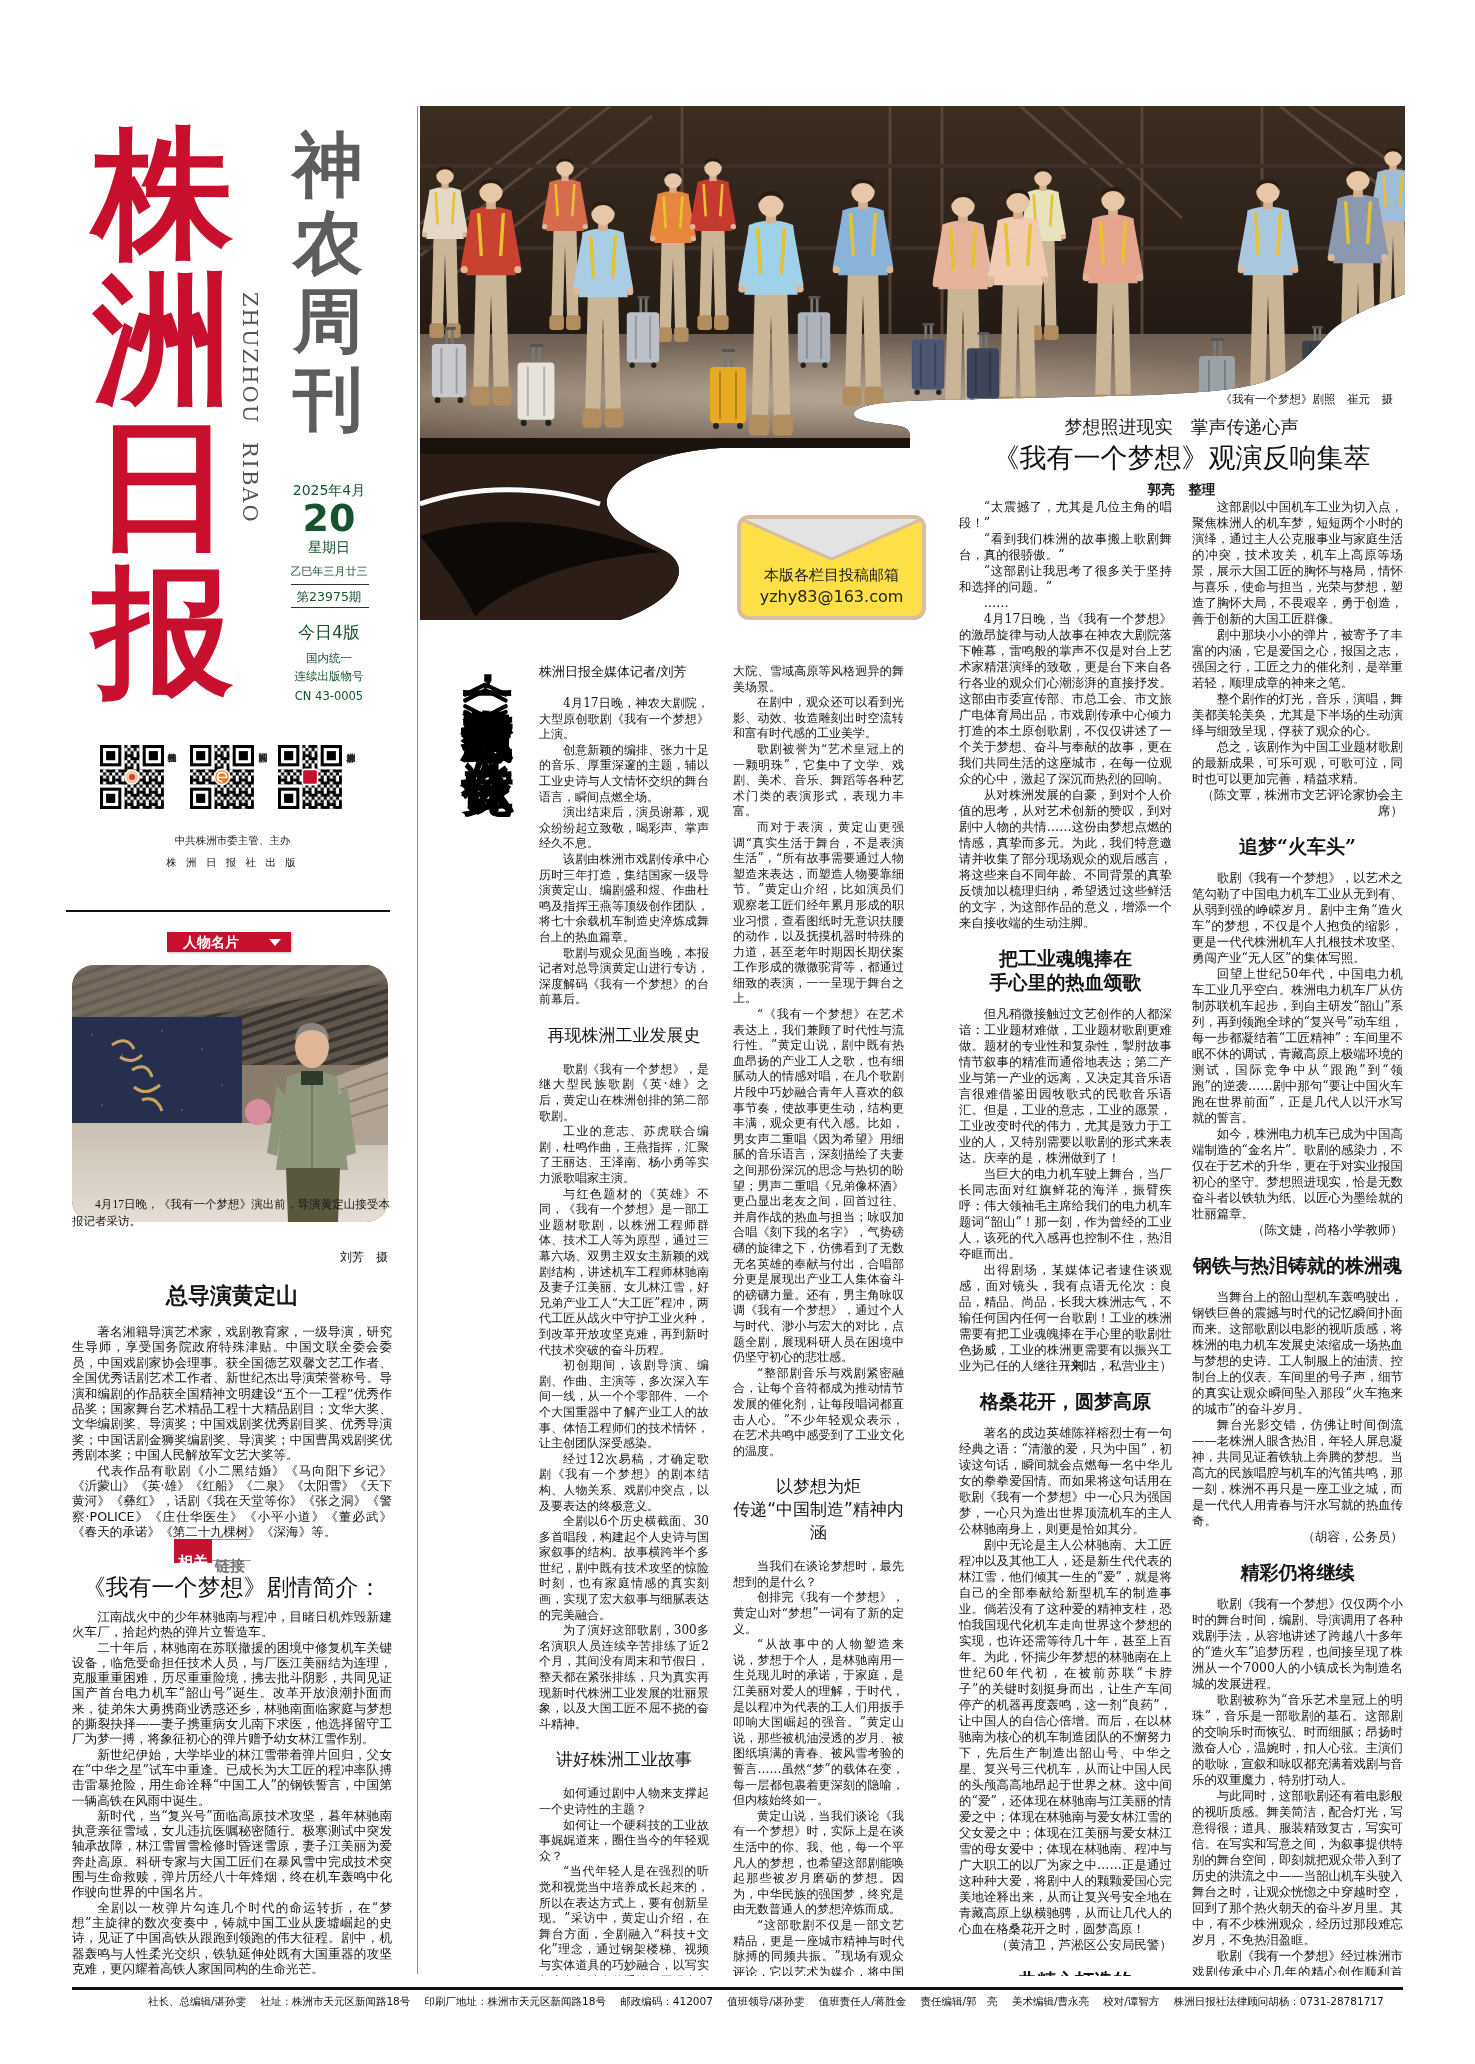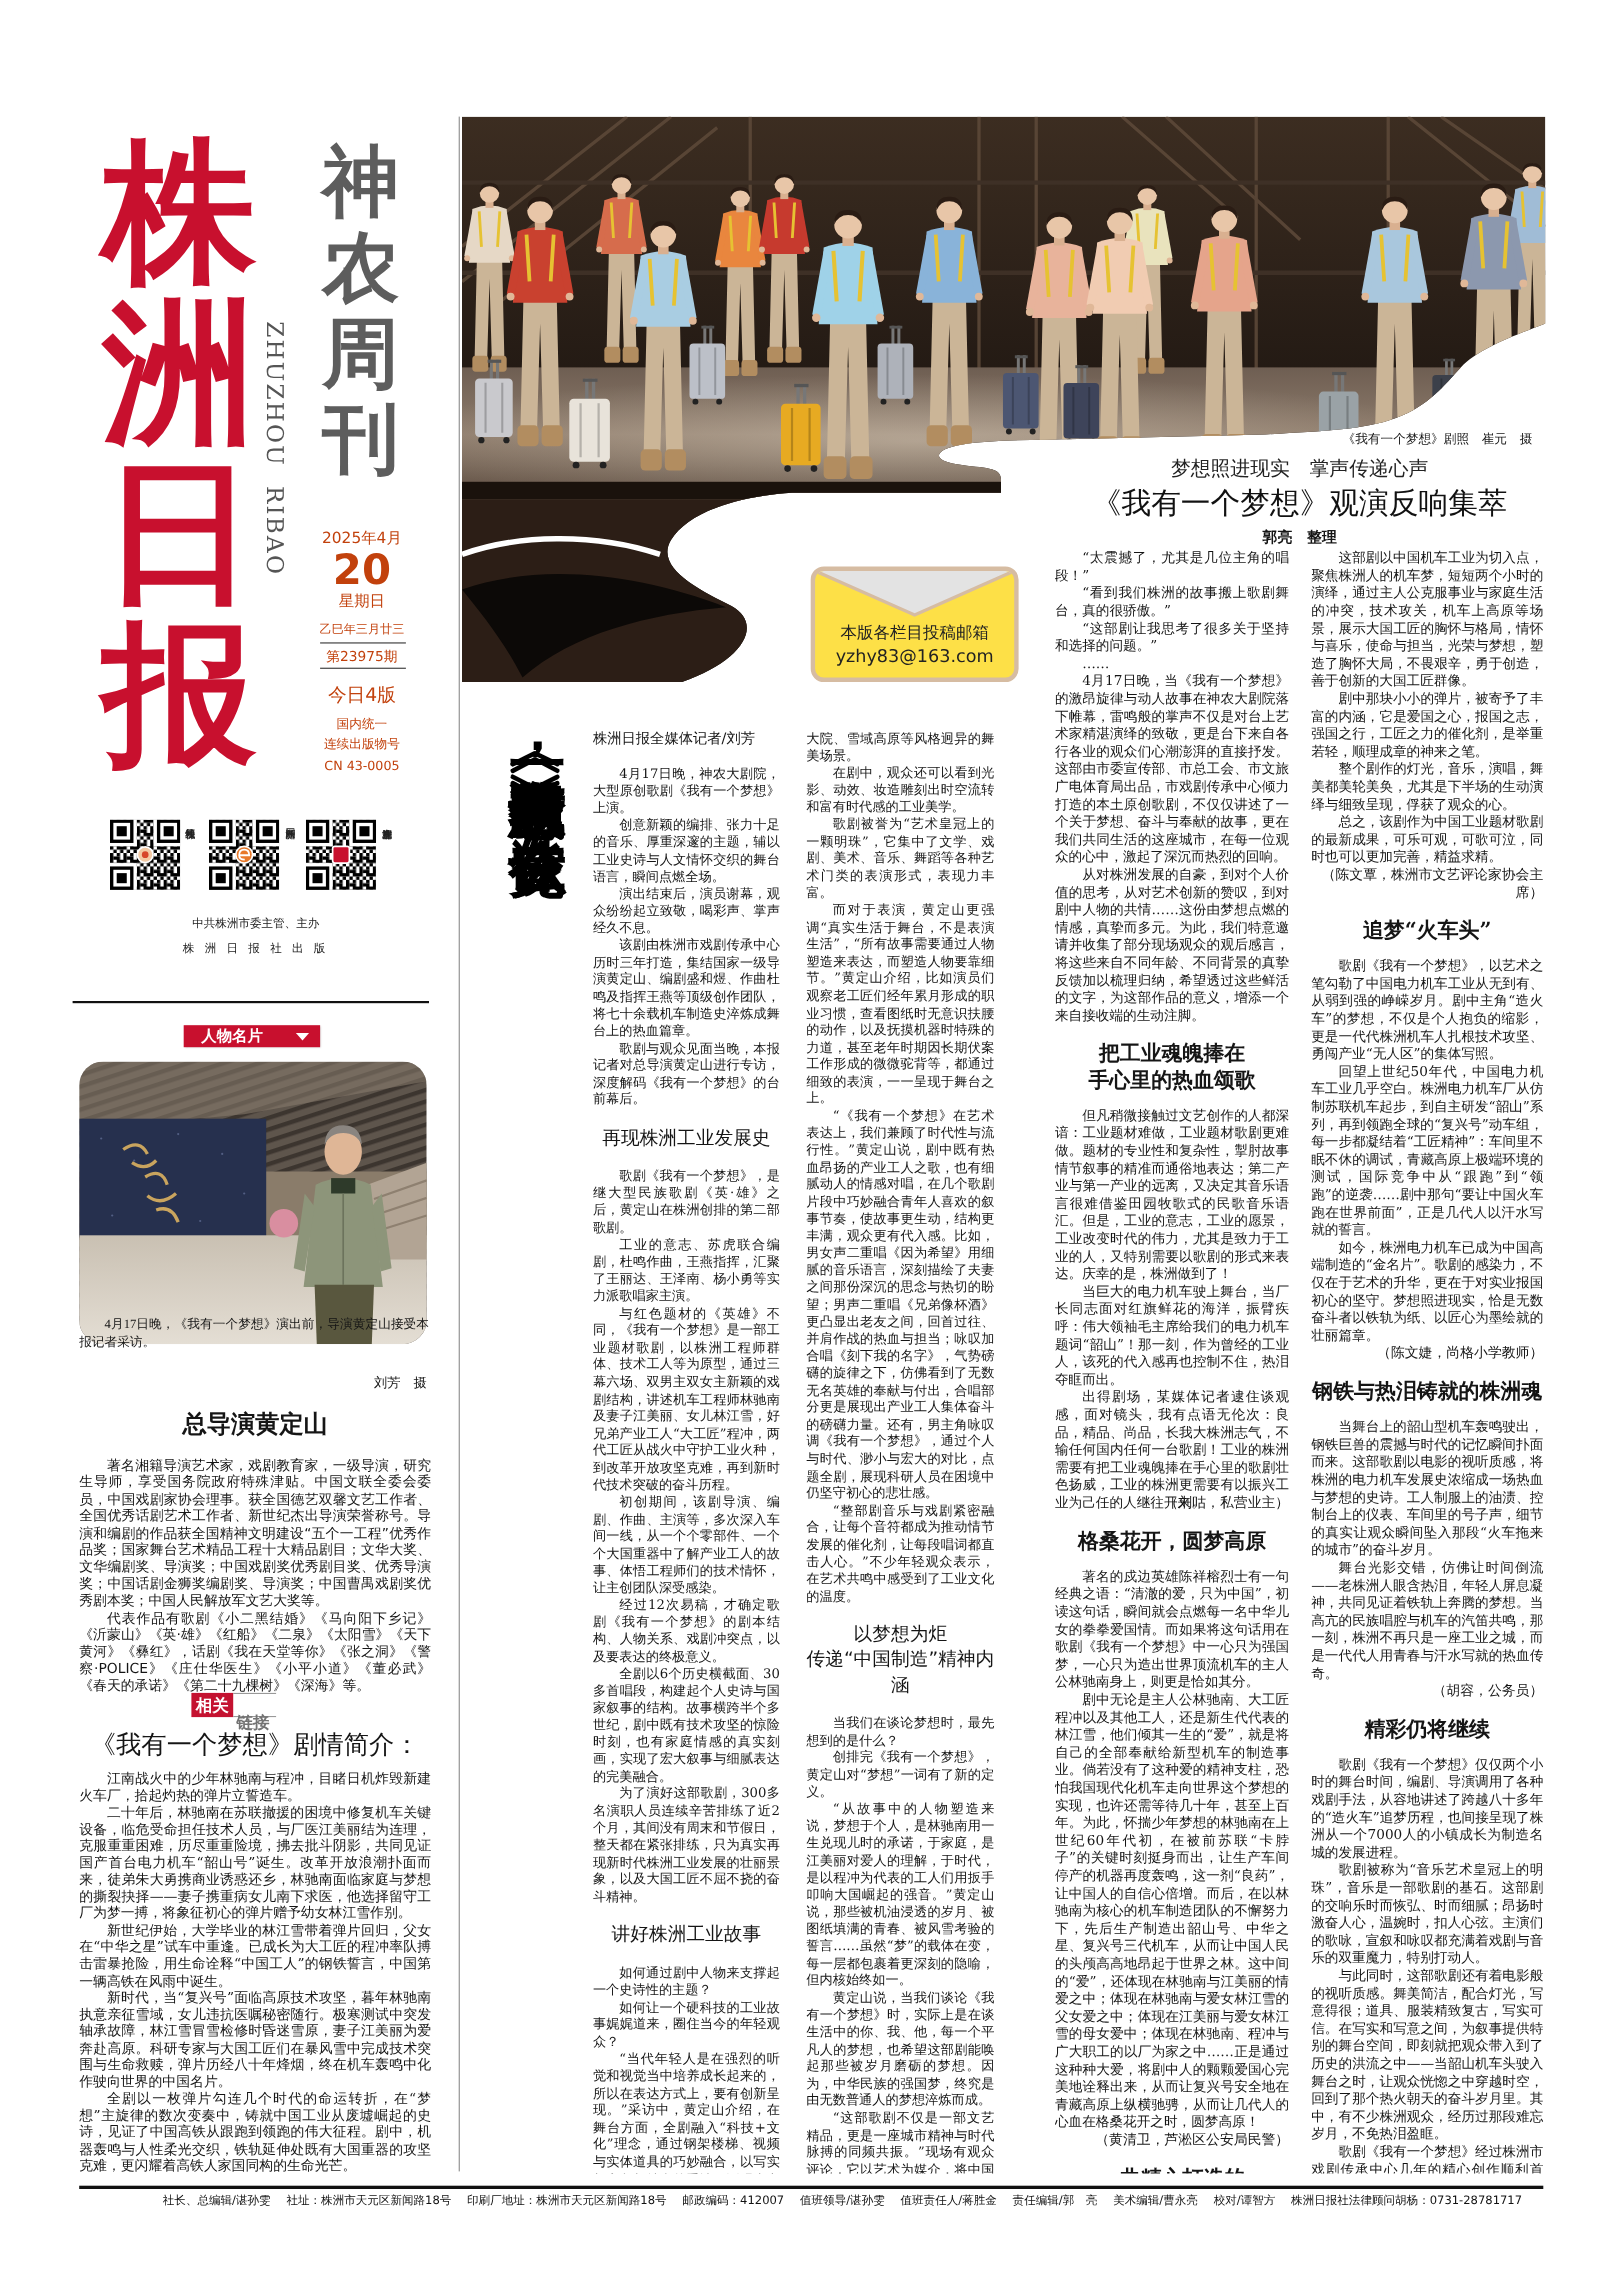--- a/index.html
+++ b/index.html
@@ -5,40 +5,40 @@
   html, body { margin:0; padding:0; background:#fff; }
   .page { position:relative; width:1475px; height:2064px; overflow:hidden; background:#fff; color:#151515; font-family:"DejaVu Serif", serif; }
   .abs { position:absolute; }
 
   
   .mh-name { left:80px; top:120px; width:166px; color:#c8102e; font-family:"DejaVu Serif", serif; font-weight:bold; font-size:140px; line-height:146px; text-align:center; }
   .mh-name span { display:block; }
   .mh-pinyin { left:238px; top:292px; height:262px; writing-mode:vertical-rl; font-family:"DejaVu Serif", serif; font-size:21px; letter-spacing:2px; color:#555; white-space:pre; }
   .mh-sup { left:290px; top:126px; width:76px; color:#5d5d5d; font-family:"DejaVu Sans", sans-serif; font-weight:bold; font-size:70px; line-height:78px; text-align:center; }
   .mh-sup span { display:block; }
-  .date-item { left:286px; width:86px; text-align:center; font-family:"DejaVu Sans", sans-serif; color:#c2410c; white-space:nowrap; }
+  .date-item { left:286px; width:86px; text-align:center; font-family:"DejaVu Sans", sans-serif; color:#14532d; white-space:nowrap; }
   .date-rule { left:291px; width:78px; height:1px; background:#333; }
 
   .qr { width:64px; height:64px; }
   .qr-label { writing-mode:vertical-rl; font-family:"DejaVu Sans", sans-serif; font-size:9px; line-height:10px; color:#222; top:746px; height:64px; }
   .sponsor { left:140px; width:185px; text-align:center; font-family:"DejaVu Sans", sans-serif; font-size:10.5px; color:#222; white-space:nowrap; }
 
   .label-red { left:167px; top:932px; width:124px; height:20px; background:#c8102e; color:#fff; font-family:"DejaVu Sans", sans-serif; font-weight:bold; font-size:14px; line-height:20px; box-shadow:1px 1px 2px rgba(0,0,0,.25); }
   .label-red .txt { position:absolute; left:16px; top:0; }
   .label-red .tri { position:absolute; right:10px; top:7px; width:0; height:0; border-left:6px solid transparent; border-right:6px solid transparent; border-top:7px solid #fff; }
 
   .profile-photo { left:72px; top:965px; width:316px; height:257px; border-radius:22px; overflow:hidden; }
   .caption-left { left:72px; top:1196px; width:318px; font-size:11.5px; line-height:17px; text-indent:2em; text-align:justify; font-family:Liberation Serif, serif; }
   .caption-credit { left:300px; top:1249px; width:88px; text-align:right; font-size:12px; line-height:17px; font-family:"DejaVu Sans", sans-serif; }
   .profile-name { left:72px; top:1282px; width:320px; text-align:center; font-family:"DejaVu Sans", sans-serif; font-weight:bold; font-size:22px; line-height:28px; }
   .bio { left:72px; top:1324px; width:320px; font-family:"DejaVu Sans", sans-serif; font-size:12.6px; line-height:15.4px; }
   .bio p, .synopsis p, .col p { margin:0; text-indent:2em; text-align:justify; }
 
   .related-tag { left:174px; top:1539px; height:22px; font-family:"DejaVu Sans", sans-serif; font-weight:bold; font-size:15px; line-height:22px; display:flex; }
-  .related-tag .r { background:#c41230; color:#fff; padding:0 4px; }
+  .related-tag .r { background:#c41230; color:#fff; padding:12px 4px; }
   .related-tag .g { color:#737373; border-top:1px solid #999; border-bottom:1px solid #999; padding:16px 6px 0 3px; line-height:20px; }
   .synopsis-title { left:72px; top:1572px; width:320px; text-align:center; font-family:"DejaVu Sans", sans-serif; font-size:23px; line-height:30px; }
   .synopsis { left:72px; top:1609px; width:320px; height:370px; overflow:hidden; font-family:"DejaVu Serif", serif; font-size:12.6px; line-height:15.3px; }
 
   .vdivider { left:417px; top:106px; width:1px; height:1868px; background:#8a8a8a; }
 
   .photo-caption { right:82px; top:392px; font-size:11.5px; line-height:14px; font-family:"DejaVu Serif", serif; white-space:nowrap; }
   .review-head { left:960px; width:443px; text-align:center; white-space:nowrap; }
   .kicker { top:416px; font-family:"DejaVu Sans", sans-serif; font-size:18px; line-height:22px; color:#222; }
   .rtitle { top:441px; font-family:"DejaVu Sans", sans-serif; font-size:27px; line-height:34px; color:#111; }

